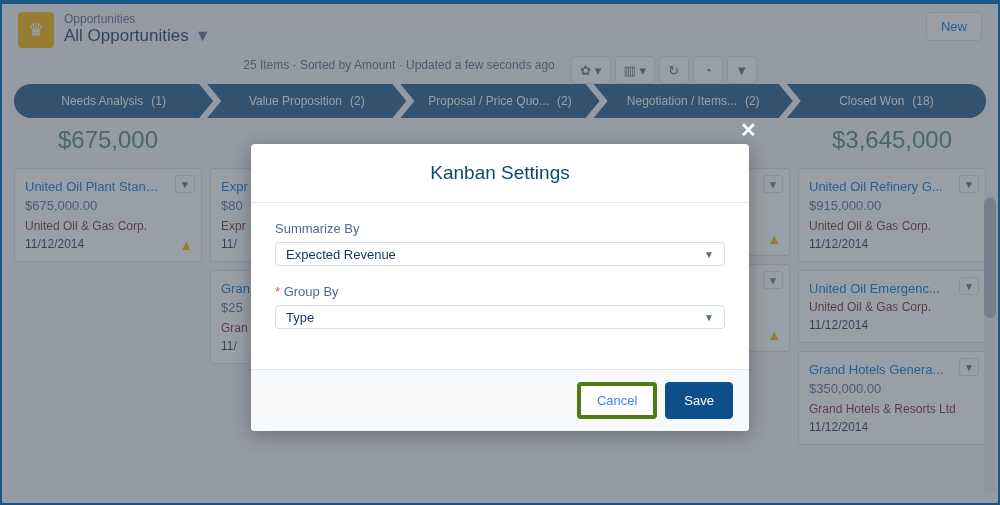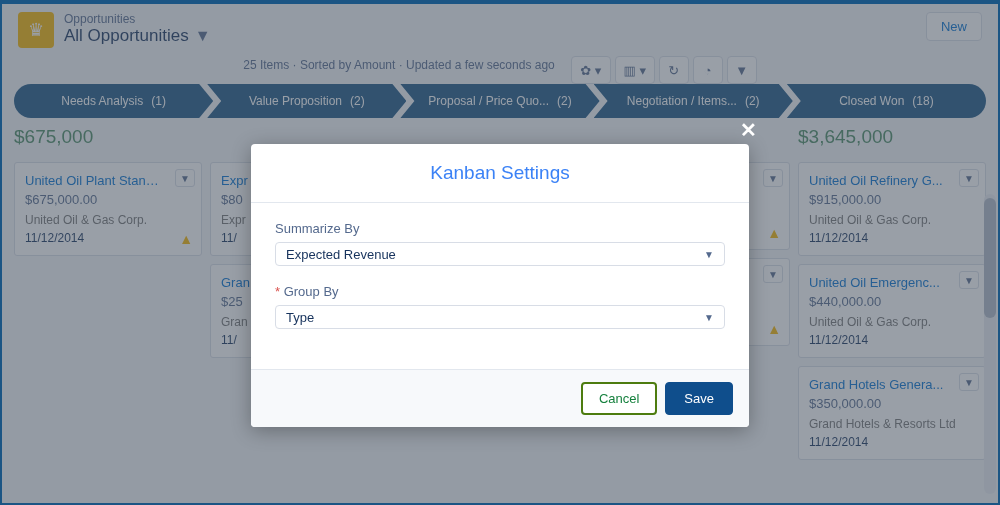--- a/index.html
+++ b/index.html
@@ -16,41 +16,41 @@
 .toolbar{display:flex;gap:4px;align-items:center}
 .tool{width:30px;height:28px;background:#fff;border:1px solid #d8dde6;border-radius:4px;display:flex;align-items:center;justify-content:center;color:#54698d;font-size:13px;cursor:pointer}
 .tool.wide{width:40px}
 .kanban{padding:0 12px}
 .path{display:flex;height:34px;}
 .stage{flex:1;background:#1b5584;color:#fff;display:flex;align-items:center;justify-content:center;font-size:12px;position:relative;clip-path:polygon(0 0,calc(100% - 14px) 0,100% 50%,calc(100% - 14px) 100%,0 100%,14px 50%);margin-left:-6px;gap:8px}
 .stage:first-child{clip-path:polygon(0 0,calc(100% - 14px) 0,100% 50%,calc(100% - 14px) 100%,0 100%);margin-left:0;border-radius:18px 0 0 18px}
 .stage:last-child{border-radius:0 18px 18px 0;clip-path:polygon(0 0,100% 0,100% 100%,0 100%,14px 50%)}
 .cols{display:flex;gap:8px}
 .col{flex:1;min-width:0}
-.col-total{text-align:left;font-size:19px;color:#4a8b63;padding:8px 0 14px}
+.col-total{text-align:center;font-size:24px;color:#4a8b63;padding:8px 0 14px}
 .card{background:#fff;border:1px solid #d8dde6;border-radius:3px;padding:10px;margin-bottom:8px;position:relative;font-size:12px}
 .card .name{color:#0070d2;font-size:13px;margin-bottom:4px;white-space:nowrap;overflow:hidden;text-overflow:ellipsis;max-width:140px}
 .card .amount{color:#54698d;font-size:13px;margin-bottom:6px}
-.card .acct{color:#737373;margin-bottom:4px;white-space:nowrap;overflow:hidden;text-overflow:ellipsis;max-width:150px}
+.card .acct{color:#7f1d1d;margin-bottom:4px;white-space:nowrap;overflow:hidden;text-overflow:ellipsis;max-width:150px}
 .card .date{color:#16325c}
 .card-menu{position:absolute;top:6px;right:6px;width:20px;height:18px;border:1px solid #d8dde6;border-radius:3px;display:flex;align-items:center;justify-content:center;color:#54698d;font-size:10px;cursor:pointer}
 .warn{position:absolute;bottom:8px;right:8px;color:#f7b500;font-size:14px}
 .scroll-track{position:absolute;right:2px;top:190px;width:12px;height:300px;background:#e8ecf2;border-radius:6px}
 .scroll-thumb{width:12px;height:120px;background:#b0b9c7;border-radius:6px;margin-top:4px}
 
 .overlay{position:absolute;inset:0;background:rgba(70,80,95,.55);display:flex;align-items:flex-start;justify-content:center;padding-top:140px}
 .modal{width:498px;background:#fff;border-radius:4px;box-shadow:0 4px 20px rgba(0,0,0,.3);overflow:hidden}
-.modal-header{text-align:center;padding:18px 0;font-size:19px;color:#3b82f6;border-bottom:1px solid #e2e7ee}
+.modal-header{text-align:center;padding:18px 0;font-size:19px;color:#0c4a6e;border-bottom:1px solid #e2e7ee}
 .modal-body{padding:18px 24px 22px}
 .field{margin-bottom:18px}
 .field label{font-size:13px;color:#54698d;display:block;margin-bottom:6px}
 .req::before{content:"* ";color:#d9534f}
 .select{width:100%;height:24px;border:1px solid #d8dde6;border-radius:4px;background:#fff;padding:0 10px;font-size:13px;color:#16325c;display:flex;align-items:center;justify-content:space-between;cursor:pointer}
 .modal-footer{background:#f7f9fb;padding:12px 16px;display:flex;justify-content:flex-end;gap:8px;border-top:1px solid #e2e7ee}
-.btn-cancel{background:#fff;border:2px solid #4d7c0f;border-radius:4px;padding:7px 16px;font-size:13px;color:#15803d;cursor:pointer}
+.btn-cancel{background:#fff;border:4px solid #4d7c0f;border-radius:4px;padding:7px 16px;font-size:13px;color:#3b82f6;cursor:pointer}
 .btn-primary{background:#0f4e8c;border:1px solid #0f4e8c;color:#fff;border-radius:4px;padding:7px 18px;font-size:13px;cursor:pointer}
 .close-x{position:absolute;top:114px;left:738px;color:#fff;font-size:20px;font-weight:700;cursor:pointer}
 .chev{font-size:10px;color:#54698d}
 </style>
 </head>
 <body>
 
 <div class="header">
   <div class="header-left">
     <div class="obj-icon">♛</div>
@@ -157,21 +157,20 @@
       <div class="card">
         <div class="card-menu">▼</div>
         <div class="name">United Oil Refinery G...</div>
         <div class="amount">$915,000.00</div>
         <div class="acct">United Oil &amp; Gas Corp.</div>
         <div class="date">11/12/2014</div>
       </div>
       <div class="card">
         <div class="card-menu">▼</div>
         <div class="name">United Oil Emergenc...</div>
-        <div class="amount">$440,000.00</div>
         <div class="acct">United Oil &amp; Gas Corp.</div>
         <div class="date">11/12/2014</div>
       </div>
       <div class="card">
         <div class="card-menu">▼</div>
         <div class="name">Grand Hotels Genera...</div>
         <div class="amount">$350,000.00</div>
         <div class="acct">Grand Hotels &amp; Resorts Ltd</div>
         <div class="date">11/12/2014</div>
       </div>

